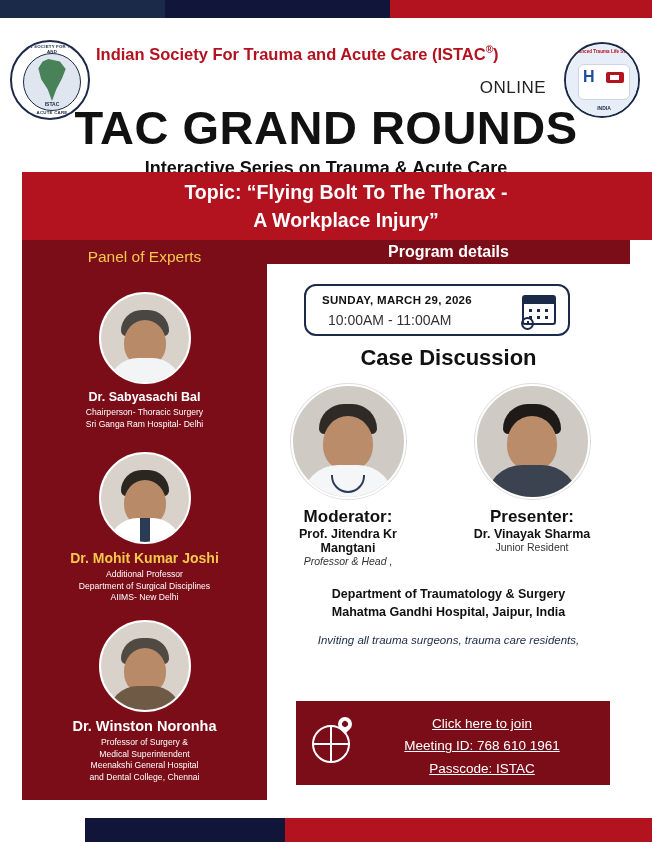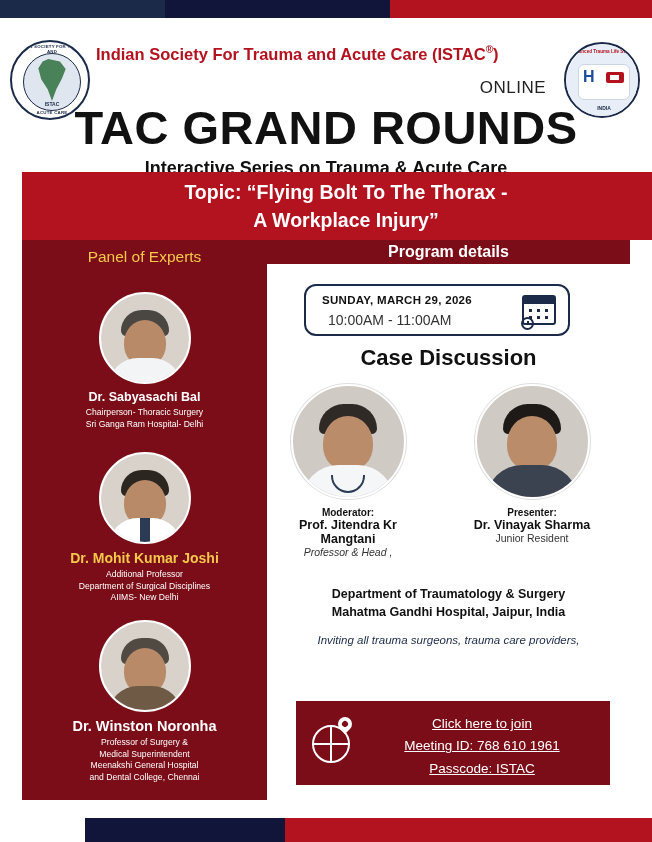--- a/index.html
+++ b/index.html
@@ -204,21 +204,21 @@
   }
   .person .photo .body {
     position:absolute; left:50%; bottom:-4px; transform:translateX(-50%);
     width:92px; height:36px; border-radius:40px 40px 0 0; background:#f4f6f8;
   }
   .person .photo .stetho {
     position:absolute; left:50%; bottom:4px; transform:translateX(-50%);
     width:34px; height:18px; border:2px solid #2b3a55; border-top:none;
     border-radius:0 0 18px 18px;
   }
-  .person .label { font-size:10px; font-weight:bold; color:#111; }
+  .person .label { font-size:17px; font-weight:bold; color:#111; }
   .person .nm { font-size:12.5px; font-weight:bold; color:#111; }
   .person .sub { font-size:10.5px; color:#333; font-style:italic; }
   .person.moderator { left:283px; top:384px; width:130px; }
   .person.presenter { left:467px; top:384px; width:130px; }
   .person.presenter .photo .body { background:#3b4350; }
   .person.presenter .photo .hair { background:#1d1a17; }
   .person.presenter .sub { font-style:normal; }
 
   .dept {
     position:absolute; left:267px; top:585px; width:363px; text-align:center;
@@ -384,21 +384,21 @@
     <div class="nm">Dr. Vinayak Sharma</div>
     <div class="sub">Junior Resident</div>
   </div>
 
   <div class="dept">
     <div>Department of Traumatology &amp; Surgery</div>
     <div>Mahatma Gandhi Hospital, Jaipur, India</div>
   </div>
 
   <div class="invite">
-    <div>Inviting all trauma surgeons, trauma care providers,</div>
+    <div>Inviting all trauma surgeons, trauma care residents,</div>
   </div>
 
   <div class="joinbox">
     <div class="globe"></div>
     <div class="pin"></div>
     <div class="lines">
       <div>Click here to join</div>
       <div>Meeting ID: 768 610 1961</div>
       <div>Passcode: ISTAC</div>
     </div>

